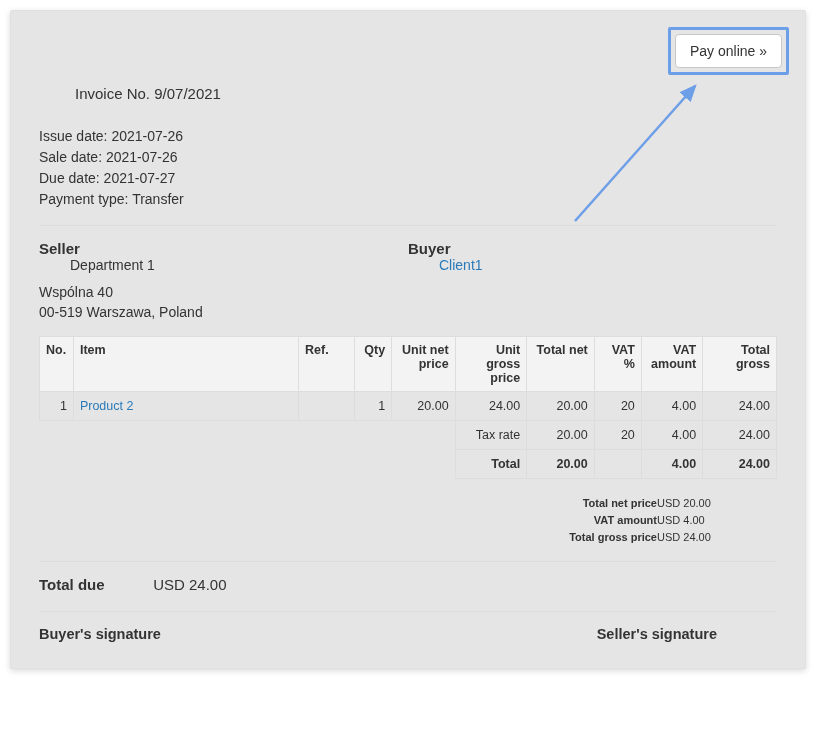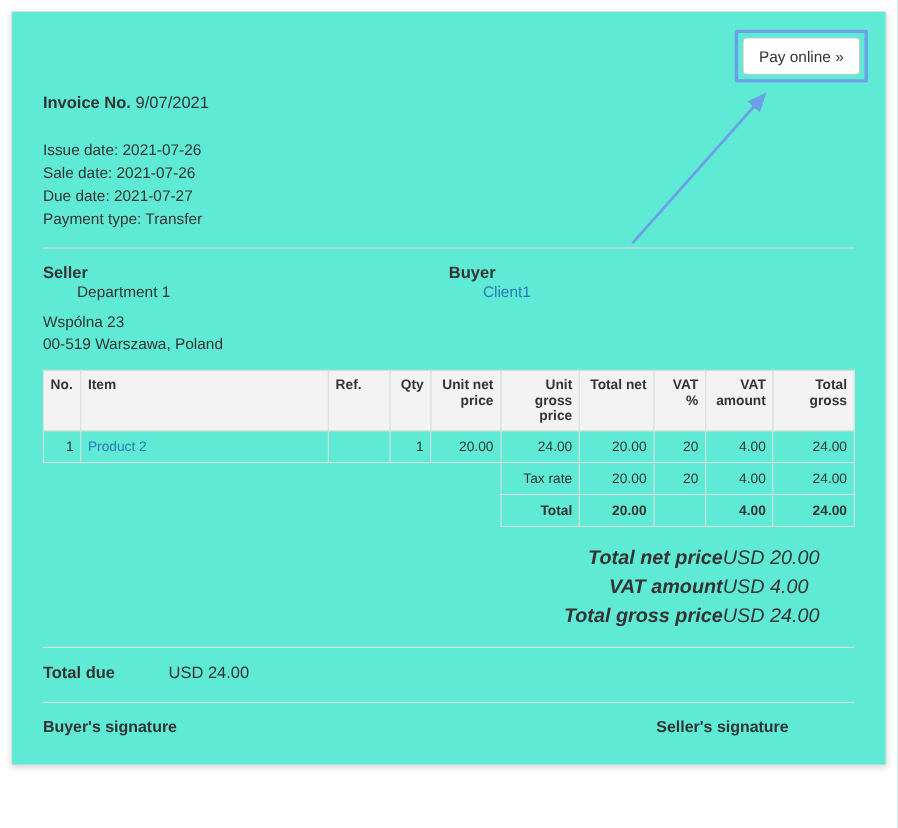--- a/index.html
+++ b/index.html
@@ -6,21 +6,21 @@
     body {
       margin: 0;
       padding: 10px;
       font-family: Arial, Helvetica, sans-serif;
       font-size: 14px;
       color: #333;
       background: #fff;
     }
     .card {
       width: 796px;
-      background: #5eead4;
+      background: #e5e5e5;
       border: 1px solid #e0e0e0;
       border-radius: 2px;
       box-shadow: 0 2px 6px rgba(0,0,0,0.15);
       padding: 18px 28px 26px 28px;
       position: relative;
     }
     .pay-highlight {
       position: absolute;
       top: 16px;
       right: 16px;
@@ -37,21 +37,21 @@
       color: #333;
       cursor: pointer;
     }
     .arrow-svg {
       position: absolute;
       top: 60px;
       right: 80px;
       pointer-events: none;
     }
     .invoice-no { margin-top: 56px; margin-bottom: 26px; font-size: 15px; }
-    .invoice-no b { font-weight: bold; }
+    .invoice-no b { font-weight: normal; margin-left: 36px; }
     .meta-line { margin: 5px 0; font-size: 14px; }
     .meta-line b { font-weight: normal; }
     .hr { border: none; border-top: 1px solid #ddd; margin: 18px 0 14px 0; }
     .parties { display: flex; margin-bottom: 14px; }
     .party { flex: 1; }
     .party-title { font-weight: bold; font-size: 15px; }
     .party-name { margin-bottom: 10px; margin-left: 31px; }
     .link { color: #2a7ab9; text-decoration: none; text-align: center; }
     .addr { line-height: 1.4; }
     table.items {
@@ -81,21 +81,21 @@
     .col-item { width: 220px; }
     .col-ref { width: 55px; }
     .col-qty { width: 36px; }
     .col-unp { width: 62px; }
     .col-ugp { width: 70px; }
     .col-tn { width: 66px; }
     .col-vp { width: 46px; }
     .col-va { width: 60px; }
     .col-tg { width: 72px; }
     .summary { margin-top: 18px; }
-    .summary-row { display: flex; justify-content: flex-end; margin: 5px 0; font-size: 18px; font-style: italic; }
+    .summary-row { display: flex; justify-content: flex-end; margin: 5px 0; font-size: 11px; }
     .summary-label { font-weight: bold; width: 160px; text-align: right; }
     .summary-val { width: 120px; text-align: left; }
     .total-due-row { margin-top: 12px; font-size: 15px; }
     .total-due-row b { display: inline-block; width: 110px; }
     .sigs { display: flex; justify-content: space-between; margin-top: 6px; font-weight: bold; font-size: 14.5px; }
     .sig-right { padding-right: 60px; }
   </style>
 </head>
 <body>
 
@@ -136,21 +136,21 @@
     <span>Transfer</span>
   </div>
 
   <hr class="hr">
 
   <div class="parties">
     <div class="party">
       <div class="party-title">Seller</div>
       <div class="party-name">Department 1</div>
       <div class="addr">
-        <div>Wspólna 23</div>
+        <div>Wspólna 40</div>
         <div>00-519 Warszawa, Poland</div>
       </div>
     </div>
     <div class="party">
       <div class="party-title">Buyer</div>
       <div class="party-name">
         <a href="#" class="link">Client1</a>
       </div>
     </div>
   </div>

